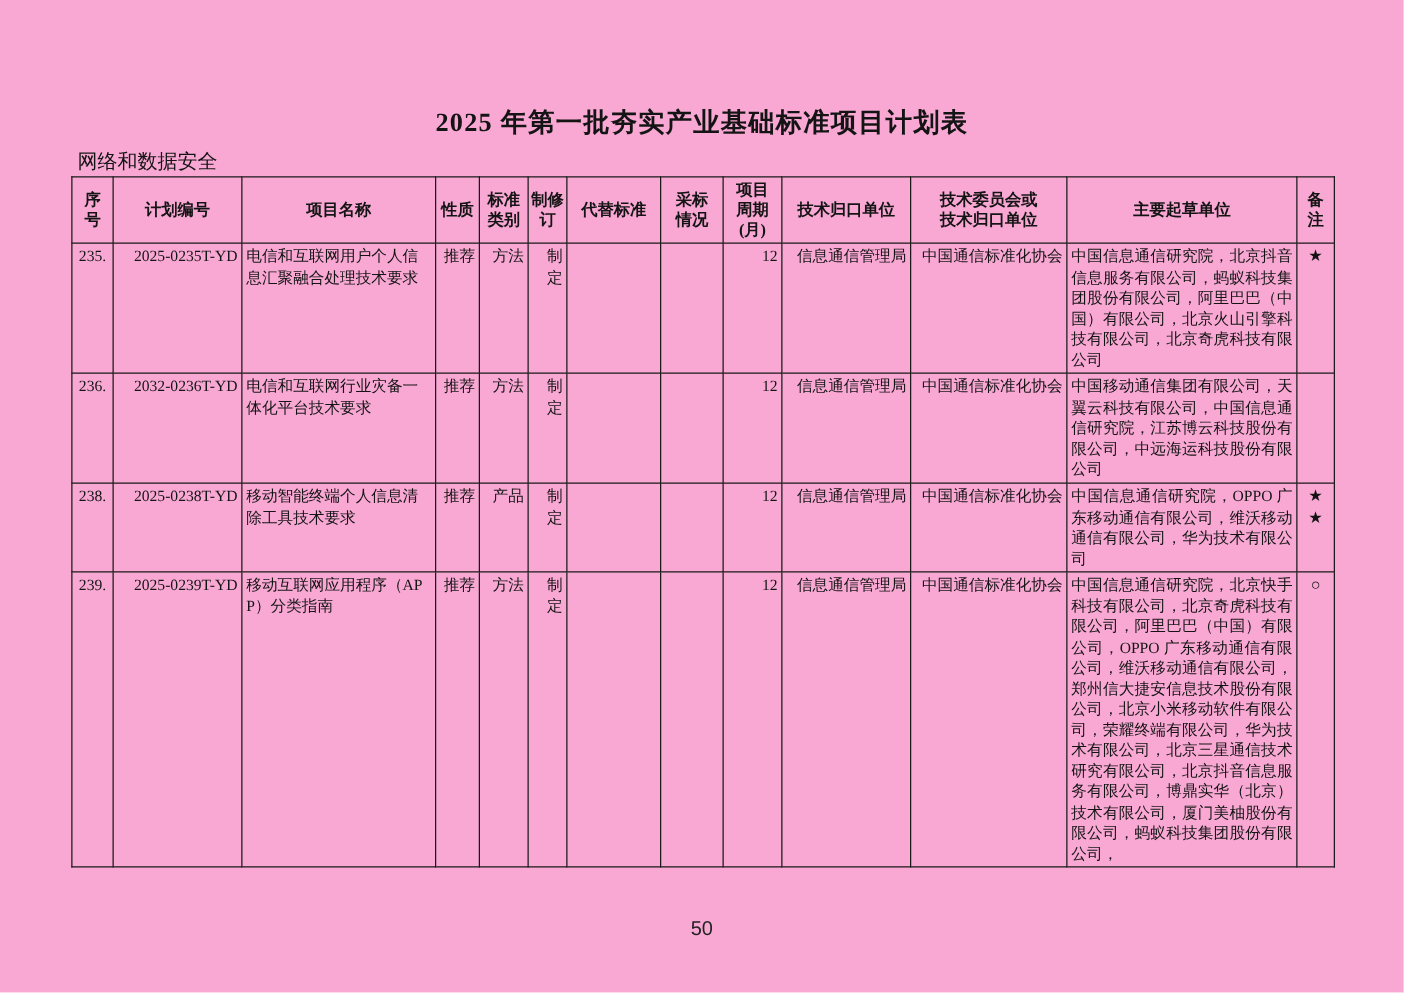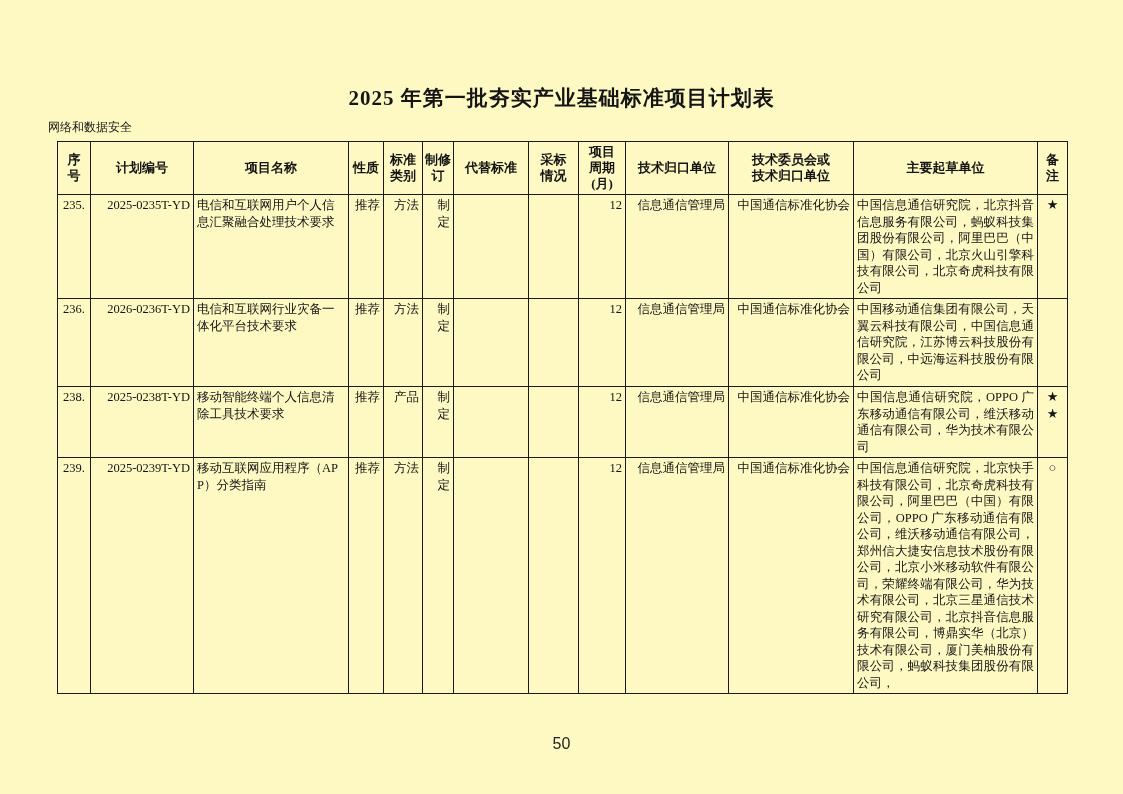--- a/index.html
+++ b/index.html
@@ -4,40 +4,40 @@
 <style>
   html, body {
     margin: 0;
     padding: 0;
     background: #ffffff;
   }
   .page {
     position: relative;
     width: 1123px;
     height: 794px;
-    background: #fef9c3;
+    background: #f9a8d4;
     color: #141414;
     font-family: "Liberation Serif", "DejaVu Serif", serif;
     overflow: hidden;
   }
   .doc-title {
     position: absolute;
     top: 84px;
     left: 0;
     width: 100%;
     text-align: center;
     font-size: 21px;
     font-weight: 700;
     letter-spacing: 1px;
   }
   .section-label {
     position: absolute;
     top: 119px;
-    left: 48px;
-    font-size: 12px;
+    left: 62px;
+    font-size: 16px;
   }
   table.plan-table {
     position: absolute;
     top: 141px;
     left: 57px;
     width: 1010px;
     border-collapse: collapse;
     table-layout: fixed;
     font-size: 12.5px;
   }
@@ -142,21 +142,21 @@
         <td class="c-center"></td>
         <td class="c-center">12</td>
         <td class="c-center">信息通信管理局</td>
         <td class="c-center">中国通信标准化协会</td>
         <td class="c-draft">中国信息通信研究院，北京抖音信息服务有限公司，蚂蚁科技集团股份有限公司，阿里巴巴（中国）有限公司，北京火山引擎科技有限公司，北京奇虎科技有限公司</td>
         <td class="c-remark">★</td>
       </tr>
 
       <tr class="r-236">
         <td class="c-seq">236.</td>
-        <td class="c-plan">2026-0236T-YD</td>
+        <td class="c-plan">2032-0236T-YD</td>
         <td class="c-name">电信和互联网行业灾备一体化平台技术要求</td>
         <td class="c-center">推荐</td>
         <td class="c-center">方法</td>
         <td class="c-center">制定</td>
         <td class="c-center"></td>
         <td class="c-center"></td>
         <td class="c-center">12</td>
         <td class="c-center">信息通信管理局</td>
         <td class="c-center">中国通信标准化协会</td>
         <td class="c-draft">中国移动通信集团有限公司，天翼云科技有限公司，中国信息通信研究院，江苏博云科技股份有限公司，中远海运科技股份有限公司</td>

